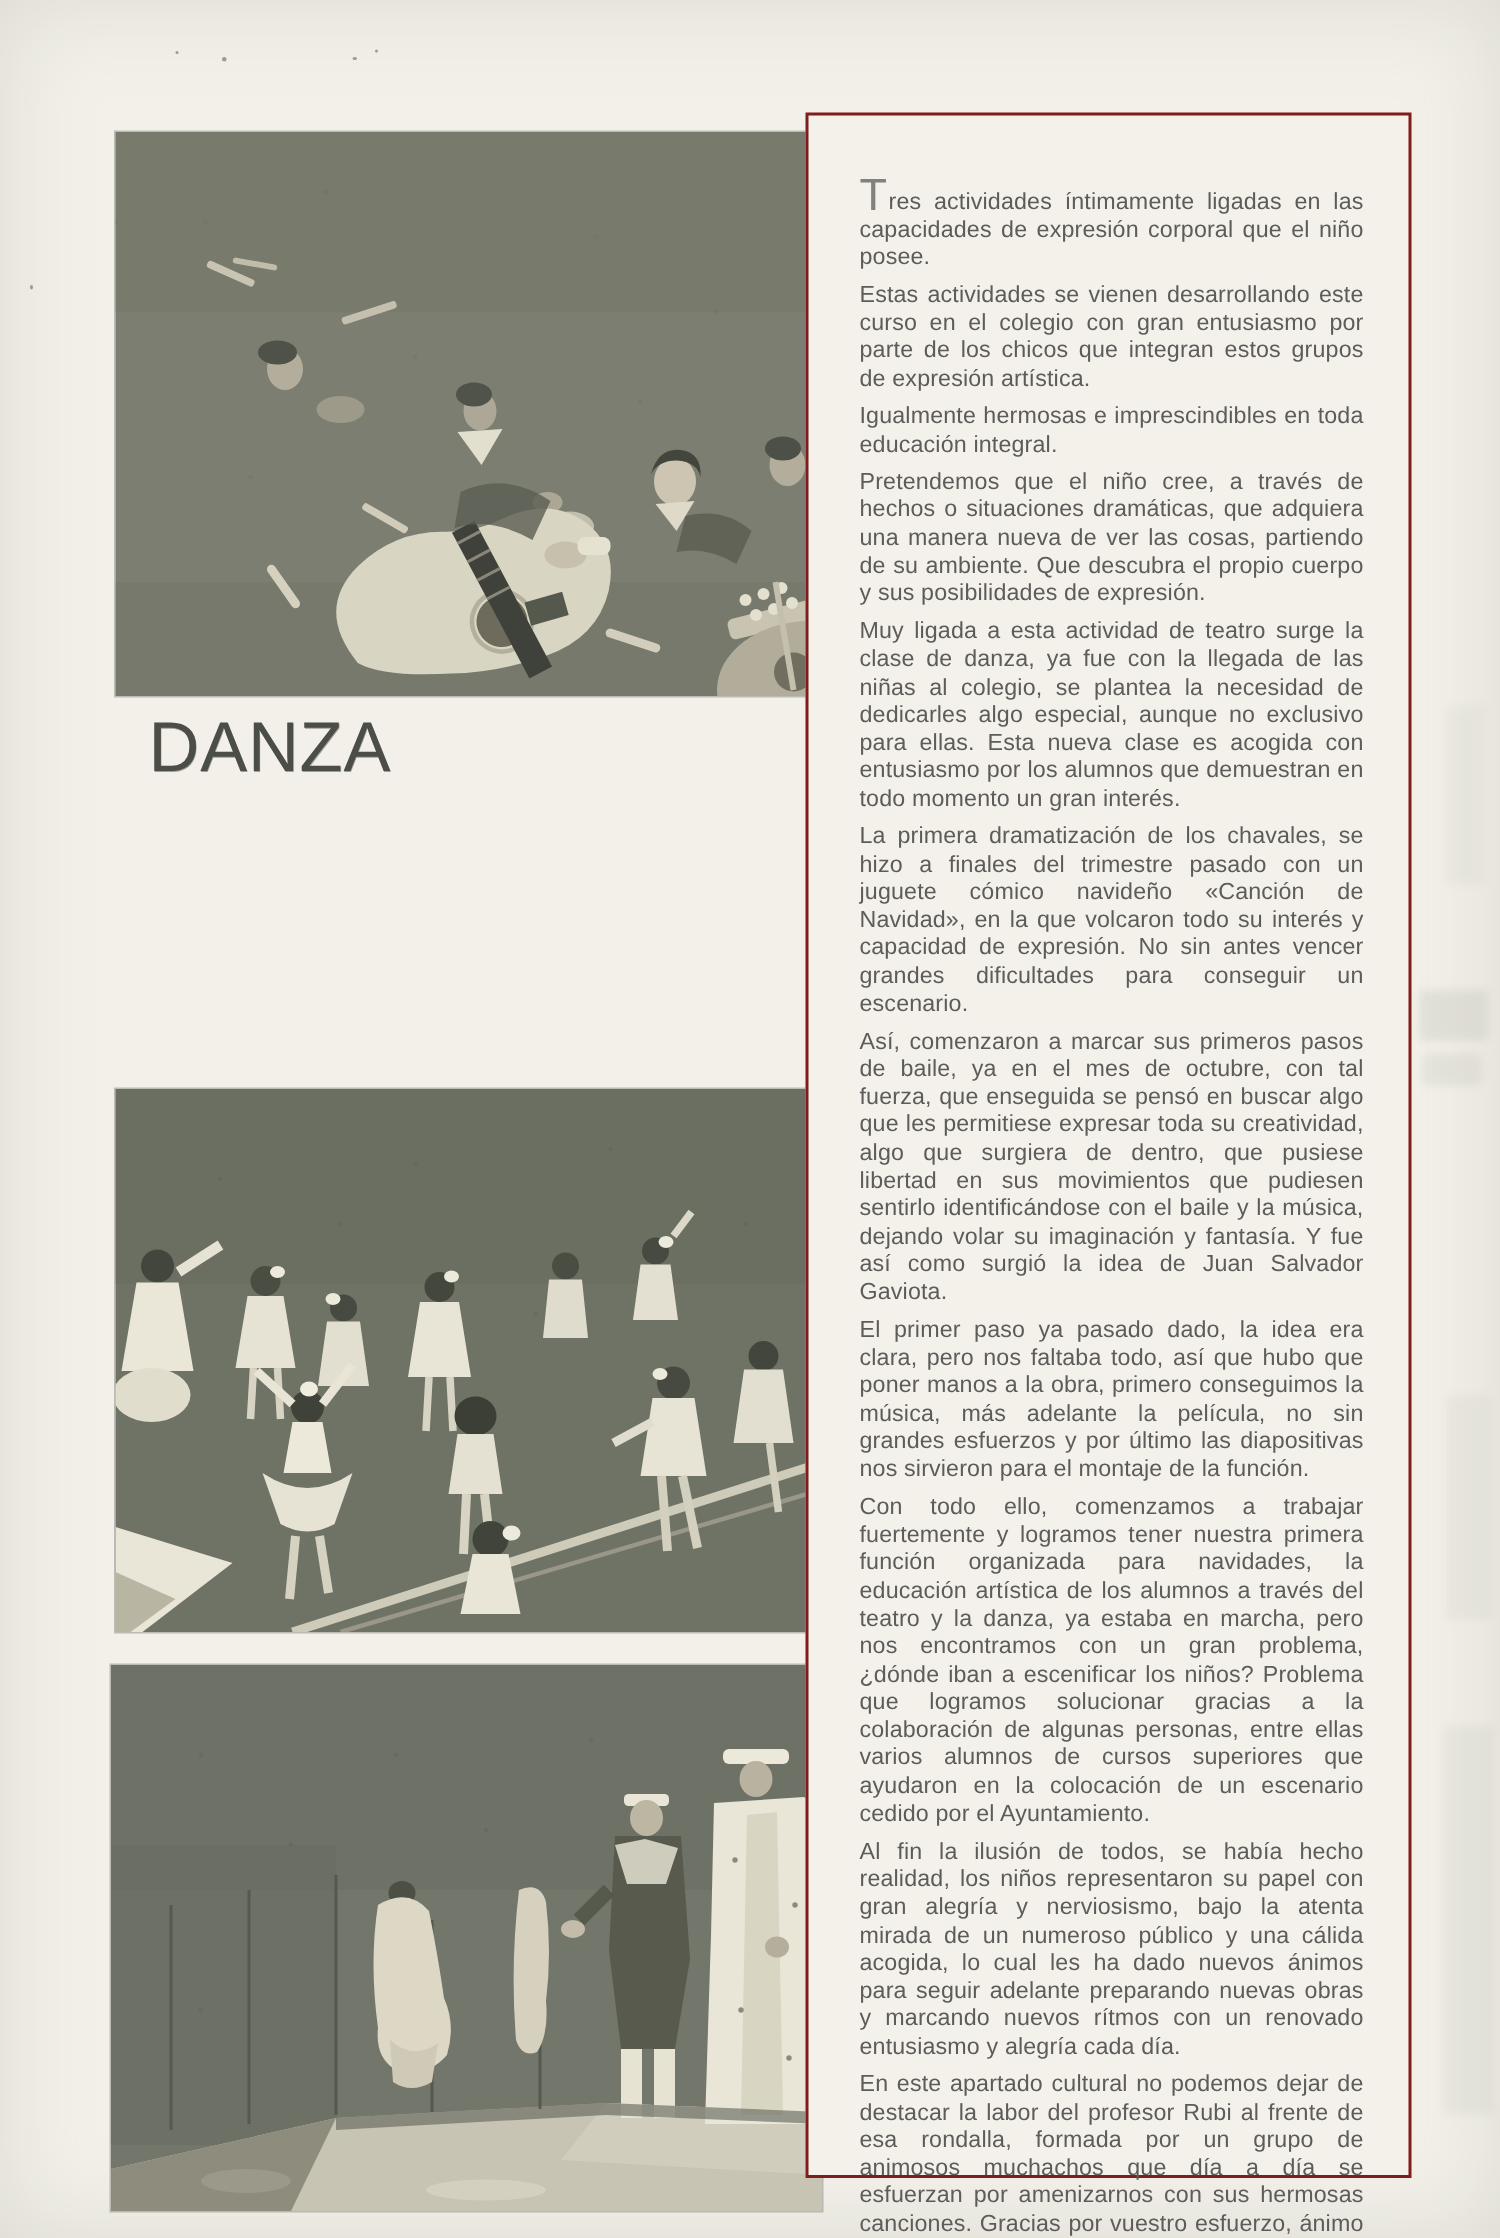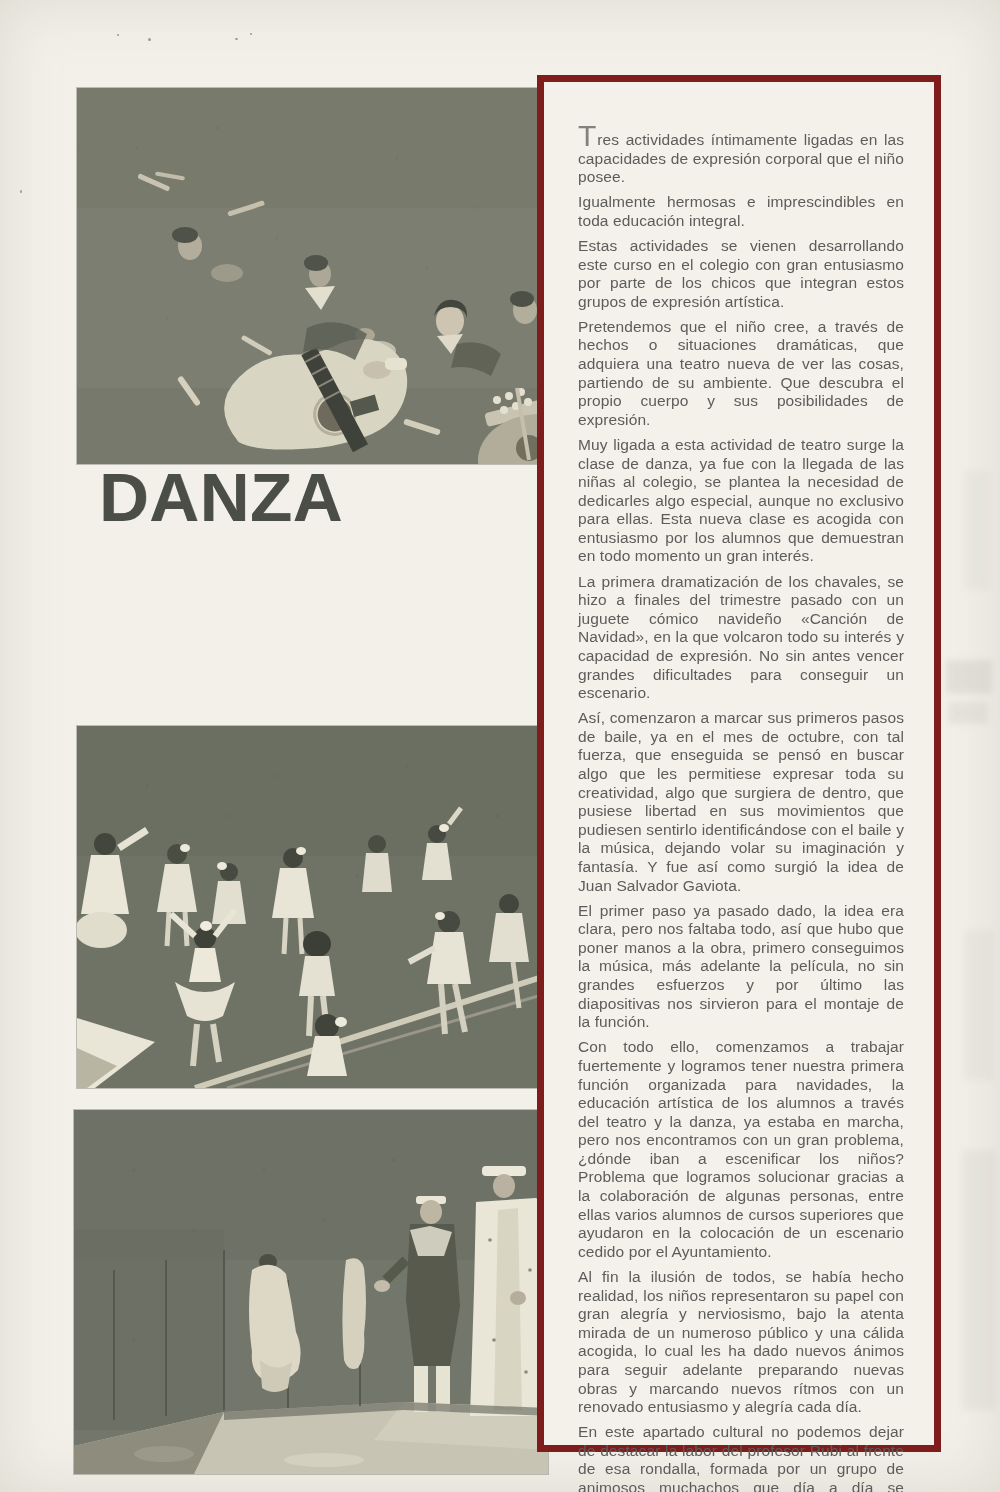--- a/index.html
+++ b/index.html
@@ -30,36 +30,36 @@
   .photo svg { display: block; width: 100%; height: 100%; }
   .photo-1 { left: 37px;  top: 72px;   width: 471px; height: 376px; }
   .photo-2 { left: 37px;  top: 710px;  width: 471px; height: 362px; }
   .photo-3 { left: 34px;  top: 1094px; width: 474px; height: 364px; }
   
   .headline {
     position: absolute;
     left: 99px;
     top: 458px;
     margin: 0;
-    font-size: 69px;
-    font-weight: bold;
+    font-size: 47px;
+    font-weight: normal;
     line-height: 80px;
     letter-spacing: 0.5px;
     color: #4b4e46;
     text-shadow: 0.4px 0.4px 0 rgba(75,78,70,0.5);
   }
   
   .article-box {
     position: absolute;
     left: 537px;
     top: 75px;
     width: 404px;
     height: 1377px;
     box-sizing: border-box;
-    border: 7px solid #7f1d1d;
+    border: 2px solid #7f1d1d;
     background: #f3f1ea;
     padding: 49px 30px 30px 34px;
   }
   .article-box p {
     margin: 0 0 6.5px 0;
     font-size: 15.5px;
     line-height: 18.6px;
     letter-spacing: 0.1px;
     text-align: justify;
     color: #5c5c5a;
@@ -328,23 +328,23 @@
           <circle cx="320" cy="50" r="1.5"></circle>
         <circle cx="120" cy="120" r="1.5"></circle>
           <circle cx="250" cy="110" r="1.5"></circle>
           <circle cx="60" cy="230" r="1.5"></circle>
       </g>
     </svg>
   </figure>
 
   <section class="article-box">
     <p><span class="dropcap">T</span><span>res actividades íntimamente ligadas en las capacidades de expresión corporal que el niño posee.</span></p>
+    <p>Estas actividades se vienen desarrollando este curso en el colegio con gran entusiasmo por parte de los chicos que integran estos grupos de expresión artística.</p>
     <p>Igualmente hermosas e imprescindibles en toda educación integral.</p>
-    <p>Estas actividades se vienen desarrollando este curso en el colegio con gran entusiasmo por parte de los chicos que integran estos grupos de expresión artística.</p>
-    <p>Pretendemos que el niño cree, a través de hechos o situaciones dramáticas, que adquiera una teatro nueva de ver las cosas, partiendo de su ambiente. Que descubra el propio cuerpo y sus posibilidades de expresión.</p>
+    <p>Pretendemos que el niño cree, a través de hechos o situaciones dramáticas, que adquiera una manera nueva de ver las cosas, partiendo de su ambiente. Que descubra el propio cuerpo y sus posibilidades de expresión.</p>
     <p>Muy ligada a esta actividad de teatro surge la clase de danza, ya fue con la llegada de las niñas al colegio, se plantea la necesidad de dedicarles algo especial, aunque no exclusivo para ellas. Esta nueva clase es acogida con entusiasmo por los alumnos que demuestran en todo momento un gran interés.</p>
     <p>La primera dramatización de los chavales, se hizo a finales del trimestre pasado con un juguete cómico navideño «Canción de Navidad», en la que volcaron todo su interés y capacidad de expresión. No sin antes vencer grandes dificultades para conseguir un escenario.</p>
     <p>Así, comenzaron a marcar sus primeros pasos de baile, ya en el mes de octubre, con tal fuerza, que enseguida se pensó en buscar algo que les permitiese expresar toda su creatividad, algo que surgiera de dentro, que pusiese libertad en sus movimientos que pudiesen sentirlo identificándose con el baile y la música, dejando volar su imaginación y fantasía. Y fue así como surgió la idea de Juan Salvador Gaviota.</p>
     <p>El primer paso ya pasado dado, la idea era clara, pero nos faltaba todo, así que hubo que poner manos a la obra, primero conseguimos la música, más adelante la película, no sin grandes esfuerzos y por último las diapositivas nos sirvieron para el montaje de la función.</p>
     <p>Con todo ello, comenzamos a trabajar fuertemente y logramos tener nuestra primera función organizada para navidades, la educación artística de los alumnos a través del teatro y la danza, ya estaba en marcha, pero nos encontramos con un gran problema, ¿dónde iban a escenificar los niños? Problema que logramos solucionar gracias a la colaboración de algunas personas, entre ellas varios alumnos de cursos superiores que ayudaron en la colocación de un escenario cedido por el Ayuntamiento.</p>
     <p>Al fin la ilusión de todos, se había hecho realidad, los niños representaron su papel con gran alegría y nerviosismo, bajo la atenta mirada de un numeroso público y una cálida acogida, lo cual les ha dado nuevos ánimos para seguir adelante preparando nuevas obras y marcando nuevos rítmos con un renovado entusiasmo y alegría cada día.</p>
     <p>En este apartado cultural no podemos dejar de destacar la labor del profesor Rubi al frente de esa rondalla, formada por un grupo de animosos muchachos que día a día se esfuerzan por amenizarnos con sus hermosas canciones. Gracias por vuestro esfuerzo, ánimo y adelante.</p>
   </section>
 
   <div class="bleed b1"></div>

